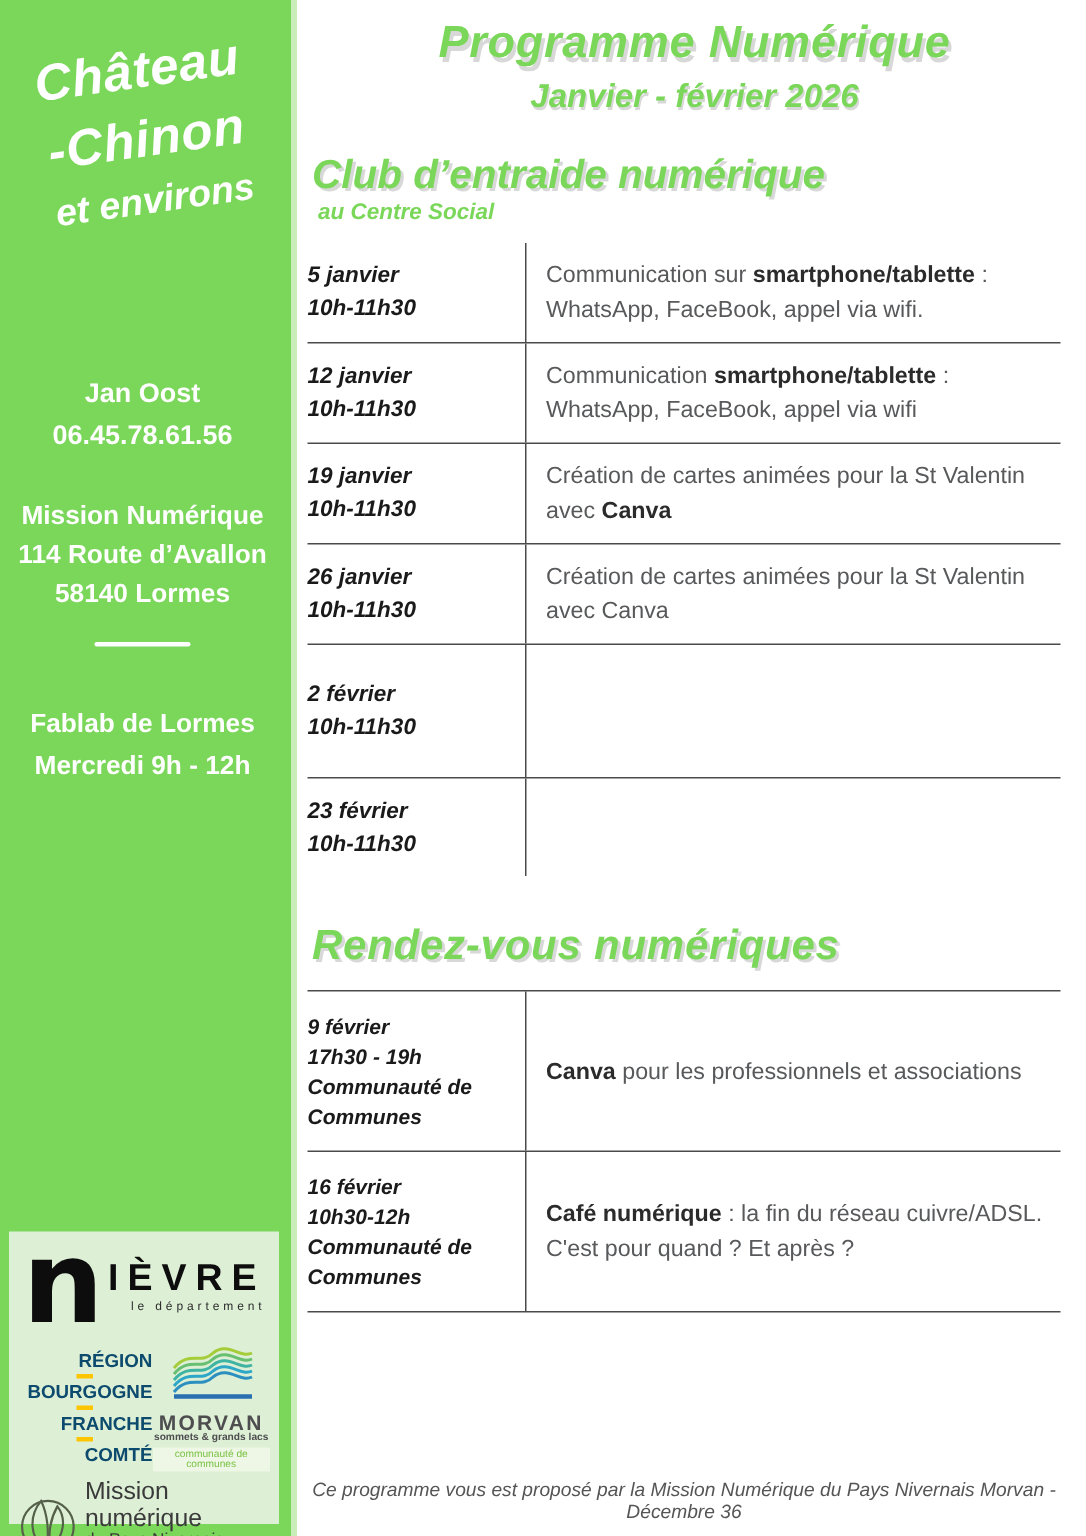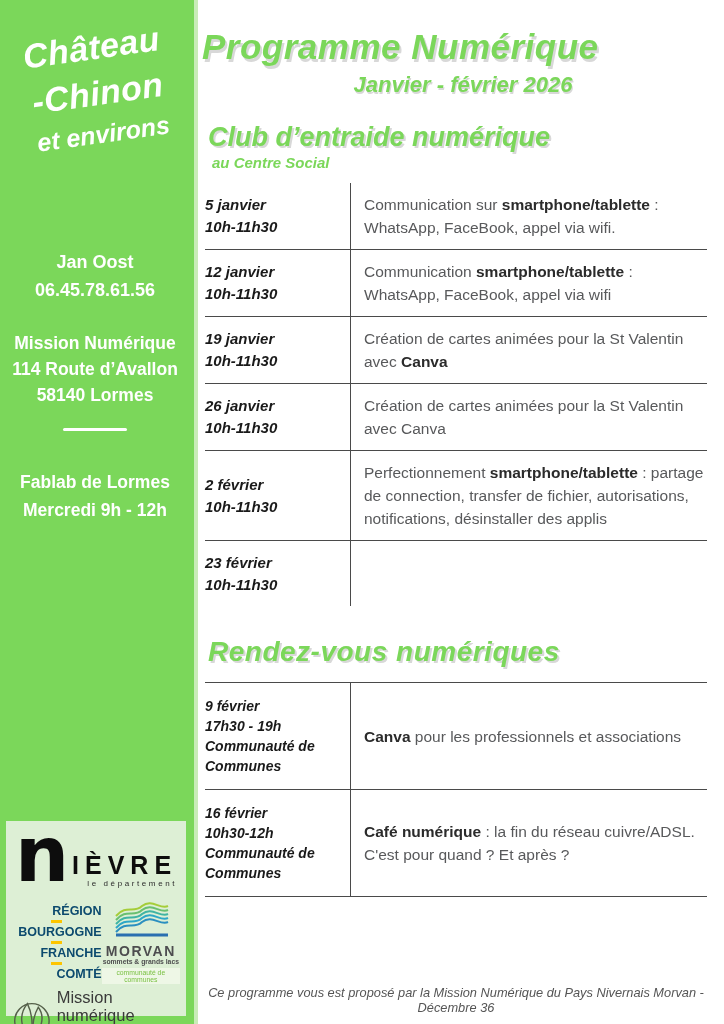--- a/index.html
+++ b/index.html
@@ -42,21 +42,21 @@
   .logo-box {
     position:absolute; left:6px; right:8px; top:821px; height:195px;
     background:#ddefd5; color:#1a1a1a; padding:5px 4px 4px;
   }
   .nievre { display:flex; justify-content:center; align-items:flex-start; }
   .nievre .bign {
     font-size:76px; line-height:58px; font-weight:900; color:#0d0d0d;
     font-family:"DejaVu Sans", sans-serif;
   }
   .nievre .nv-right { text-align:right; margin-left:3px; padding-top:13px; }
-  .nievre .nv-rest { font-size:25px; font-weight:800; letter-spacing:6px; color:#0d0d0d; line-height:26px;margin-top:13px; }
+  .nievre .nv-rest { font-size:25px; font-weight:800; letter-spacing:6px; color:#0d0d0d; line-height:26px; }
   .nievre .nv-tag { font-size:8px; letter-spacing:2.6px; color:#2b2b2b; margin-top:1px; }
 
   .logos-row { display:flex; justify-content:space-between; margin-top:12px; padding:0 2px; }
   .region-logo {
     width:96px; text-align:right; font-weight:800; color:#0c4a6e;
     font-size:12.5px; line-height:14px; padding-top:4px;
   }
   .ydash { width:11px; height:3px; background:#fdc500; margin:2px auto 2px; }
   .morvan { width:84px; text-align:center; }
   .morvan .mv-name { font-size:14px; font-weight:bold; letter-spacing:1.5px; color:#4d4d4f; line-height:14px; }
@@ -65,21 +65,21 @@
 
   .mission { display:flex; align-items:center; margin-top:4px; padding-left:2px; }
   .mission .ms-txt { margin-left:3px; text-align:left; color:#3a3a3a; }
   .mission .ms-l1 { font-size:16.5px; line-height:18px; }
   .mission .ms-l2 { font-size:11.5px; line-height:13px; }
 
   
   .main { position:absolute; left:202px; top:0; width:522px; height:1024px; }
   .green { color:#7bd75a; font-style:italic; font-weight:bold; }
   h1.title {
-    margin-top:27px; text-align:left; font-size:35px; letter-spacing:0.5px;
+    margin-top:12px; text-align:center; font-size:30px; letter-spacing:0.5px;
     text-shadow:2px 3px 0 #d8d8d8;
   }
   h2.subtitle {
     margin-top:5px; text-align:center; font-size:22px;
     text-shadow:1px 2px 0 #d8d8d8;
   }
   h3.sec-head {
     margin:24px 0 0 6px; font-size:27px; text-shadow:2px 2px 0 #d8d8d8;
   }
   .subhead { margin:1px 0 0 10px; font-size:15px; }
@@ -212,23 +212,20 @@
           </div>
       </div>
       <div class="row">
         <div class="dcell">26  janvier<br>10h-11h30</div>
         <div class="xcell">
             <div><span>Création de cartes animées pour la St Valentin avec Canva</span></div>
           </div>
       </div>
       <div class="row tall">
         <div class="dcell">2 février<br>10h-11h30</div>
-        <div class="xcell">
-            <div><span>Perfectionnement </span><b>smartphone/tablette</b><span> : partage de connection, transfer de fichier, autorisations, notifications, désinstaller des applis</span></div>
-          </div>
       </div>
       <div class="row">
         <div class="dcell">23 février<br>10h-11h30</div>
       </div>
     </div>
 
     <h3 class="sec-head2 green">Rendez-vous  numériques</h3>
 
     <div class="tbl t2">
       <div class="row">

